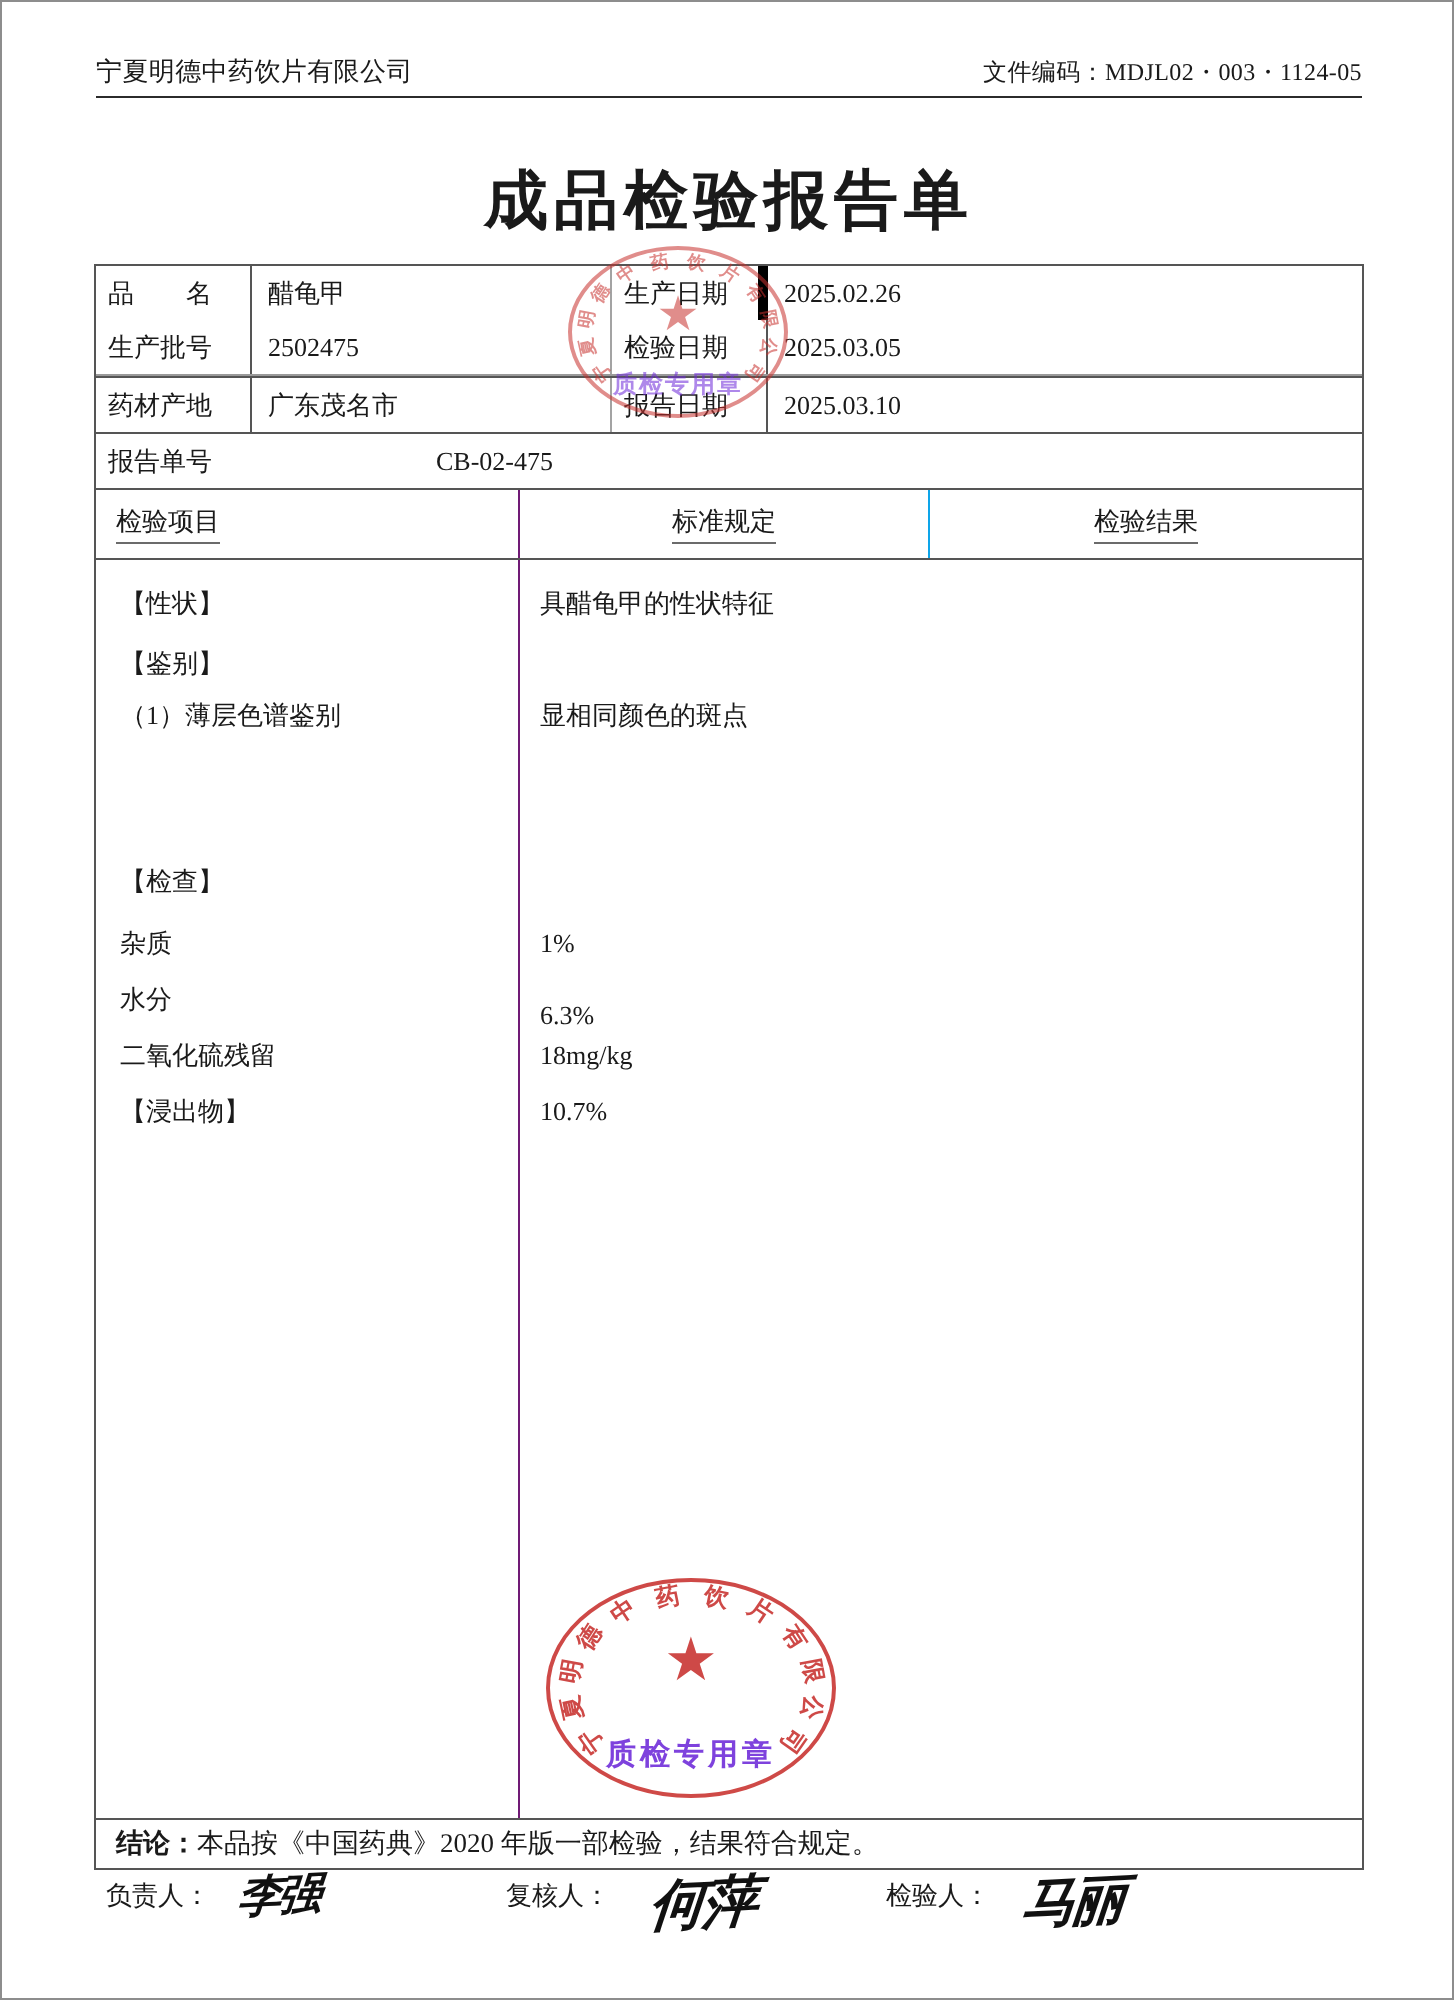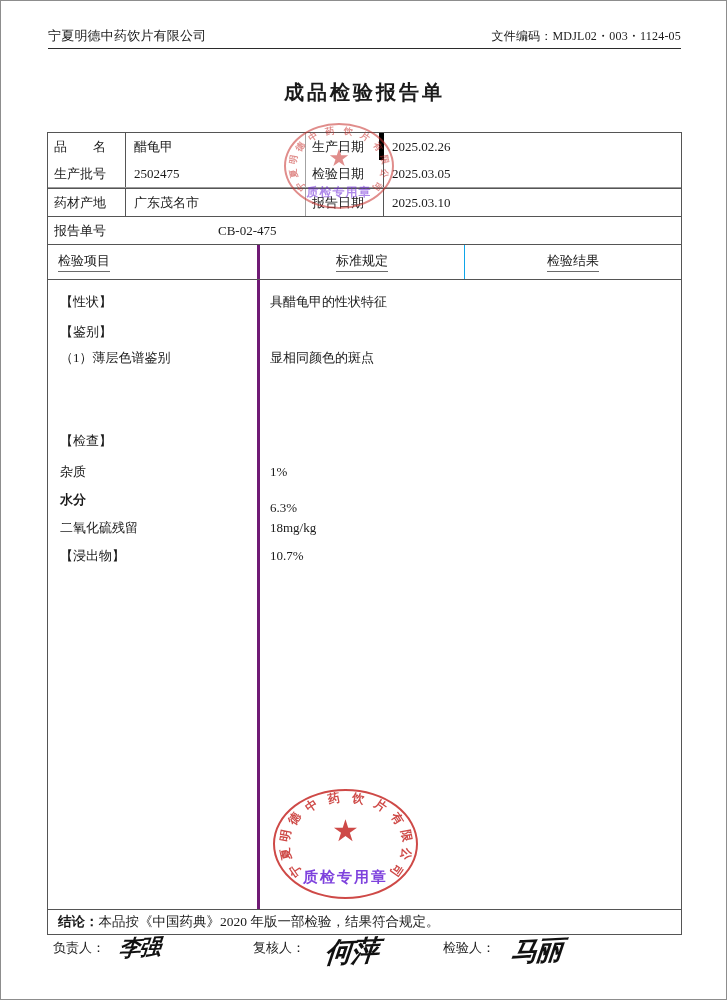--- a/index.html
+++ b/index.html
@@ -46,21 +46,21 @@
     height: 0;
     border-top: 1.6px solid #2b2b2b;
   }
 
   
   .doc-title {
     position: absolute;
     left: 0; top: 78px;
     width: 727px;
     text-align: center;
-    font-size: 20px;
+    font-size: 32px;
     font-weight: bold;
     letter-spacing: 3px;
     font-family: "Liberation Serif","DejaVu Serif",serif;
   }
 
   
   .tbl {
     position: absolute;
     left: 46px; top: 131px;
     width: 635px;
@@ -111,21 +111,21 @@
   
   .res-head { height: 34px; }
   .res-head .col {
     box-sizing: border-box;
     font-size: 13px;
     display: flex;
     align-items: flex-start;
     justify-content: center;
     padding-top: 7px;
   }
-  .col-1 { width: 212px; min-width: 212px; border-right: 3px solid #701a75; justify-content: flex-start !important; padding-left: 10px; }
+  .col-1 { width: 212px; min-width: 212px; border-right: 1px solid #701a75; justify-content: flex-start !important; padding-left: 10px; }
   .col-2 { width: 205px; min-width: 205px; border-right: 1px solid #0ea5e9; }
   .col-3 { flex: 1 1 auto; }
   .underline-txt { border-bottom: 1px solid #6b6b6b; padding-bottom: 1px; }
 
   .res-body { position: relative; height: 653px; display: flex; }
   .res-body .col-1, .res-body .col-2 { height: 100%; }
   .res-body .col { box-sizing: border-box; position: relative; }
   .res-body .col-1 { padding: 0; }
   .res-body .col-3 { position: relative; }
 
@@ -296,21 +296,21 @@
         </div>
     </div>
 
     <div class="res-body">
       <div class="col col-1">
         <div class="item c1" style="top:14px;">【性状】</div>
         <div class="item c1" style="top:44px;">【鉴别】</div>
         <div class="item c1" style="top:70px;">（1）薄层色谱鉴别</div>
         <div class="item c1" style="top:153px;">【检查】</div>
         <div class="item c1" style="top:184px;">杂质</div>
-        <div class="item c1" style="top:212px;font-weight:bold;">水分</div>
+        <div class="item c1" style="top:212px;">水分</div>
         <div class="item c1" style="top:240px;">二氧化硫残留</div>
         <div class="item c1" style="top:268px;">【浸出物】</div>
       </div>
 
 
       <div class="col col-3">
         <div class="item c3" style="top:14px;">具醋龟甲的性状特征</div>
         <div class="item c3" style="top:70px;">显相同颜色的斑点</div>
         <div class="item c3" style="top:184px;">1%</div>
         <div class="item c3" style="top:220px;text-align:center;">6.3%</div>

